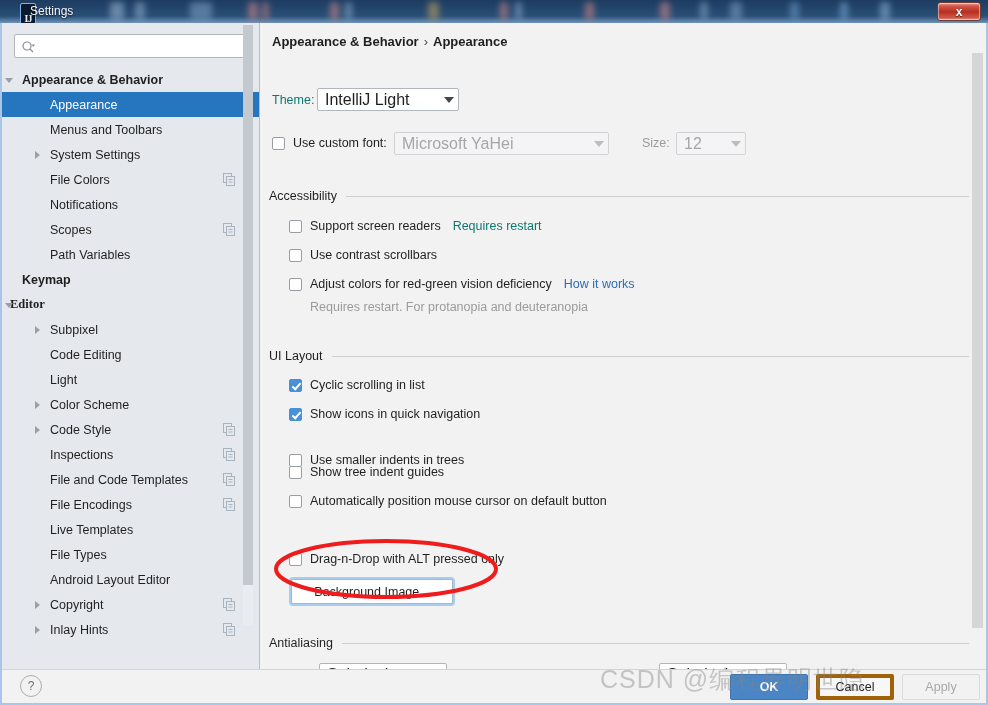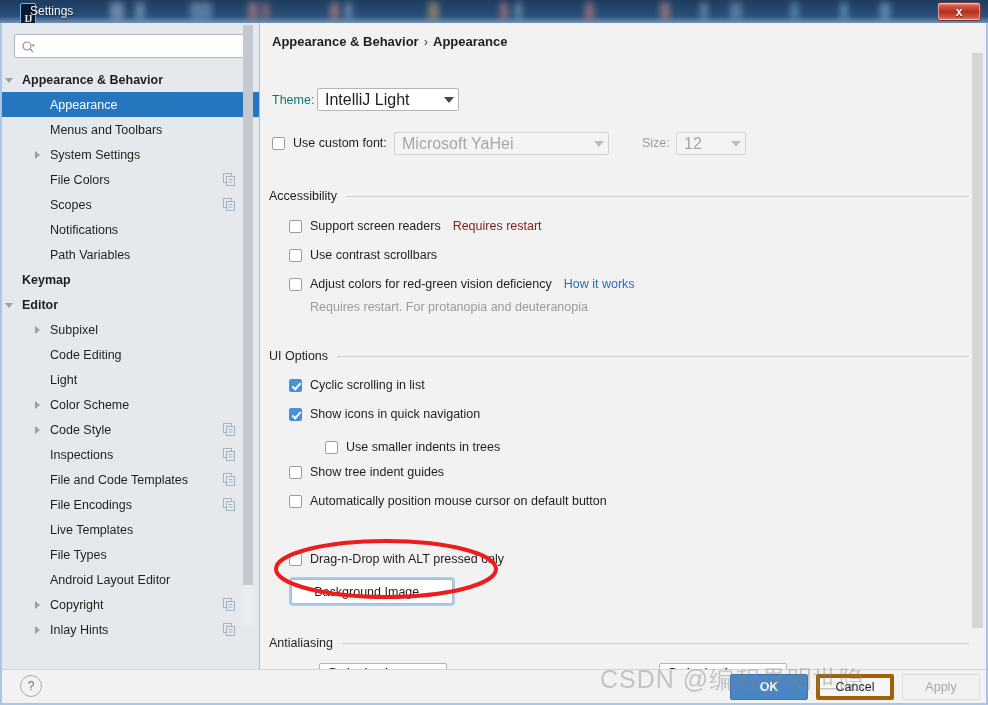--- a/index.html
+++ b/index.html
@@ -232,21 +232,21 @@
     border-color: #4a90d9;
   }
   .cb.checked::after {
     content: "";
     position: absolute; left: 4px; top: 1px;
     width: 3px; height: 7px;
     border: solid #ffffff;
     border-width: 0 2px 2px 0;
     transform: rotate(42deg);
   }
-  .cb-row .note { color: #7f1d1d; margin-left: 12px; }
+  .cb-row .note { color: #0f766e; margin-left: 12px; }
   .cb-row .link { color: #2b6cb8; margin-left: 12px; cursor: pointer; }
 
   
   .section {
     position: absolute;
     display: flex; align-items: center;
     font-size: 12.5px; color: #1f1f1f;
     white-space: nowrap;
   }
   .section .rule {
@@ -410,42 +410,42 @@
           <div class="tree-item">
             <span class="tree-label" style="margin-left: 48px;">File Colors</span>
             <span class="copy-icon"><svg width="13" height="13" viewBox="0 0 13 13">
                 <rect x="0.5" y="0.5" width="8" height="9" fill="none" stroke="#a7b4c0"></rect>
                 <rect x="3.5" y="3.5" width="8" height="9" fill="#e5e9ed" stroke="#a7b4c0"></rect>
                 <line x1="5.5" y1="6.5" x2="9.5" y2="6.5" stroke="#a7b4c0"></line>
                 <line x1="5.5" y1="9" x2="9.5" y2="9" stroke="#a7b4c0"></line>
               </svg></span>
           </div>
           <div class="tree-item">
+            <span class="tree-label" style="margin-left: 48px;">Notifications</span>
+          </div>
+          <div class="tree-item">
             <span class="tree-label" style="margin-left: 48px;">Scopes</span>
             <span class="copy-icon"><svg width="13" height="13" viewBox="0 0 13 13">
                 <rect x="0.5" y="0.5" width="8" height="9" fill="none" stroke="#a7b4c0"></rect>
                 <rect x="3.5" y="3.5" width="8" height="9" fill="#e5e9ed" stroke="#a7b4c0"></rect>
                 <line x1="5.5" y1="6.5" x2="9.5" y2="6.5" stroke="#a7b4c0"></line>
                 <line x1="5.5" y1="9" x2="9.5" y2="9" stroke="#a7b4c0"></line>
               </svg></span>
-          </div>
-          <div class="tree-item">
-            <span class="tree-label" style="margin-left: 48px;">Notifications</span>
           </div>
           <div class="tree-item">
             <span class="tree-label" style="margin-left: 48px;">Path Variables</span>
           </div>
           <div class="tree-item bold">
             <span class="tree-label" style="margin-left: 20px;">Keymap</span>
           </div>
           <div class="tree-item bold">
             <span class="arrow down" style="left: 2px;">
               <i></i>
             </span>
-            <span class="tree-label" style="margin-left: 20px;">Editor</span>
+            <span class="tree-label" style="margin-left: 8px; font-family: Liberation Serif, serif;">Editor</span>
           </div>
           <div class="tree-item">
             <span class="arrow" style="left: 30px;">
               <i></i>
             </span>
             <span class="tree-label" style="margin-left: 48px;">Subpixel</span>
           </div>
           <div class="tree-item">
             <span class="tree-label" style="margin-left: 48px;">Code Editing</span>
           </div>
@@ -583,33 +583,33 @@
         <span>Use contrast scrollbars</span>
       </div>
       <div class="cb-row" style="left:28px; top:254px;">
         <span class="cb"></span>
         <span>Adjust colors for red-green vision deficiency</span>
         <span class="link">How it works</span>
       </div>
       <div class="hint" style="left:49px; top:277px;">Requires restart. For protanopia and deuteranopia</div>
 
       <div class="section" style="left:8px; top:326px; width:700px;">
-        <span>UI Options</span>
+        <span>UI Layout</span>
         <span class="rule" style="flex:1;"></span>
       </div>
 
       <div class="cb-row" style="left:28px; top:355px;">
         <span class="cb checked"></span>
         <span>Cyclic scrolling in list</span>
       </div>
       <div class="cb-row" style="left:28px; top:384px;">
         <span class="cb checked"></span>
         <span>Show icons in quick navigation</span>
       </div>
-      <div class="cb-row" style="left:28px; top:417px;margin-left:36px;">
+      <div class="cb-row" style="left:28px; top:430px;">
         <span class="cb"></span>
         <span>Use smaller indents in trees</span>
       </div>
       <div class="cb-row" style="left:28px; top:442px;">
         <span class="cb"></span>
         <span>Show tree indent guides</span>
       </div>
       <div class="cb-row" style="left:28px; top:471px;">
         <span class="cb"></span>
         <span>Automatically position mouse cursor on default button</span>

